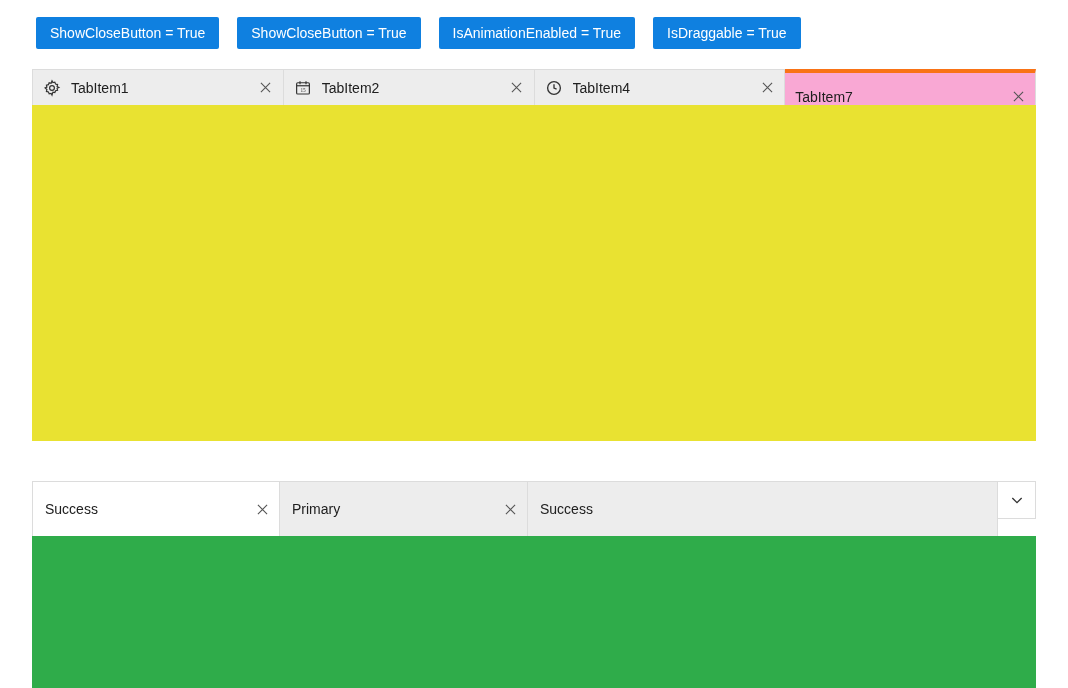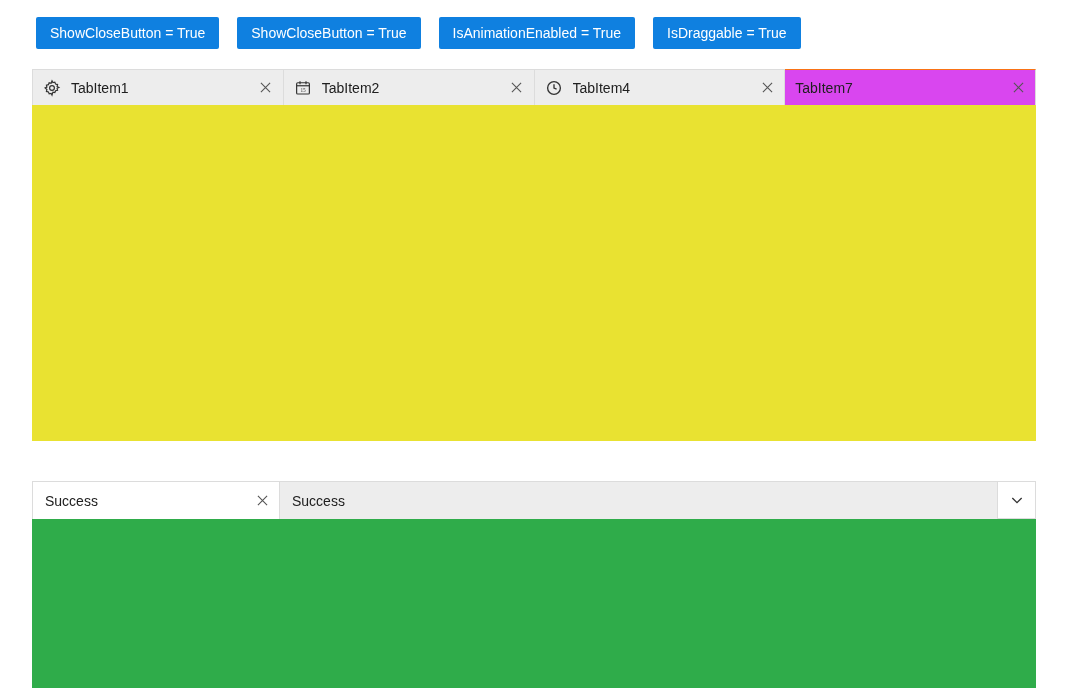--- a/index.html
+++ b/index.html
@@ -56,22 +56,23 @@
       border: 1px solid #dcdcdc;
       border-left: none;
       border-bottom: none;
       cursor: pointer;
       position: relative;
     }
     .tab-strip .tab-item:first-child {
       border-left: 1px solid #dcdcdc;
     }
     .tab-item.selected {
-      background: #d946ef;
-      border-top: 1px solid #f97316;
+      background: #f9a8d4;
+      border-top: 4px solid #f97316;
+      align-items: flex-end;
     }
     .tab-icon {
       width: 18px;
       height: 18px;
       margin-right: 10px;
       display: flex;
       align-items: center;
       justify-content: center;
       flex-shrink: 0;
     }
@@ -105,21 +106,21 @@
     }
     .tab-strip2 {
       display: flex;
       width: 100%;
       align-items: stretch;
     }
     .tab-item2 {
       width: 248px;
       display: flex;
       align-items: center;
-      height: 38px;
+      height: 55px;
       padding: 0 8px 0 12px;
       background: #ededed;
       border: 1px solid #dcdcdc;
       border-left: none;
       border-bottom: none;
       cursor: pointer;
     }
     .tab-strip2 .tab-item2:first-child {
       border-left: 1px solid #dcdcdc;
     }
@@ -228,20 +229,28 @@
 
       <div class="tab-item2 selected">
         <span class="tab-label">Success</span>
         <span class="tab-close">
           <svg width="11" height="11" viewBox="0 0 12 12" stroke="#555" stroke-width="1.2">
               <path d="M1 1 L11 11 M11 1 L1 11"></path>
             </svg>
         </span>
       </div>
 
+      <div class="tab-item2">
+        <span class="tab-label">Primary</span>
+        <span class="tab-close">
+          <svg width="11" height="11" viewBox="0 0 12 12" stroke="#555" stroke-width="1.2">
+              <path d="M1 1 L11 11 M11 1 L1 11"></path>
+            </svg>
+        </span>
+      </div>
 
 
       <div class="tab-item2" style="flex:1; width:auto;">
         <span class="tab-label">Success</span>
       </div>
 
       <div class="overflow-btn">
         <span>
           <svg width="16" height="16" viewBox="0 0 24 24" fill="none" stroke="#333" stroke-width="2">
             <path d="M5 9 L12 16 L19 9"></path>

